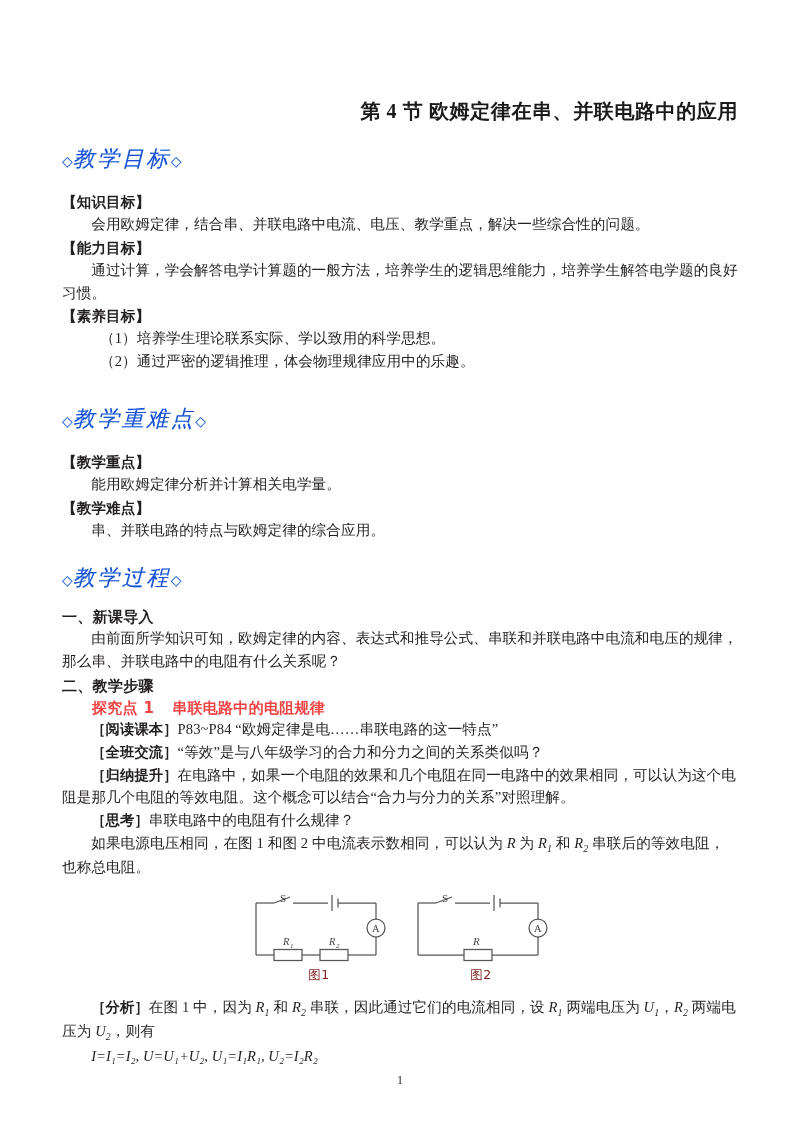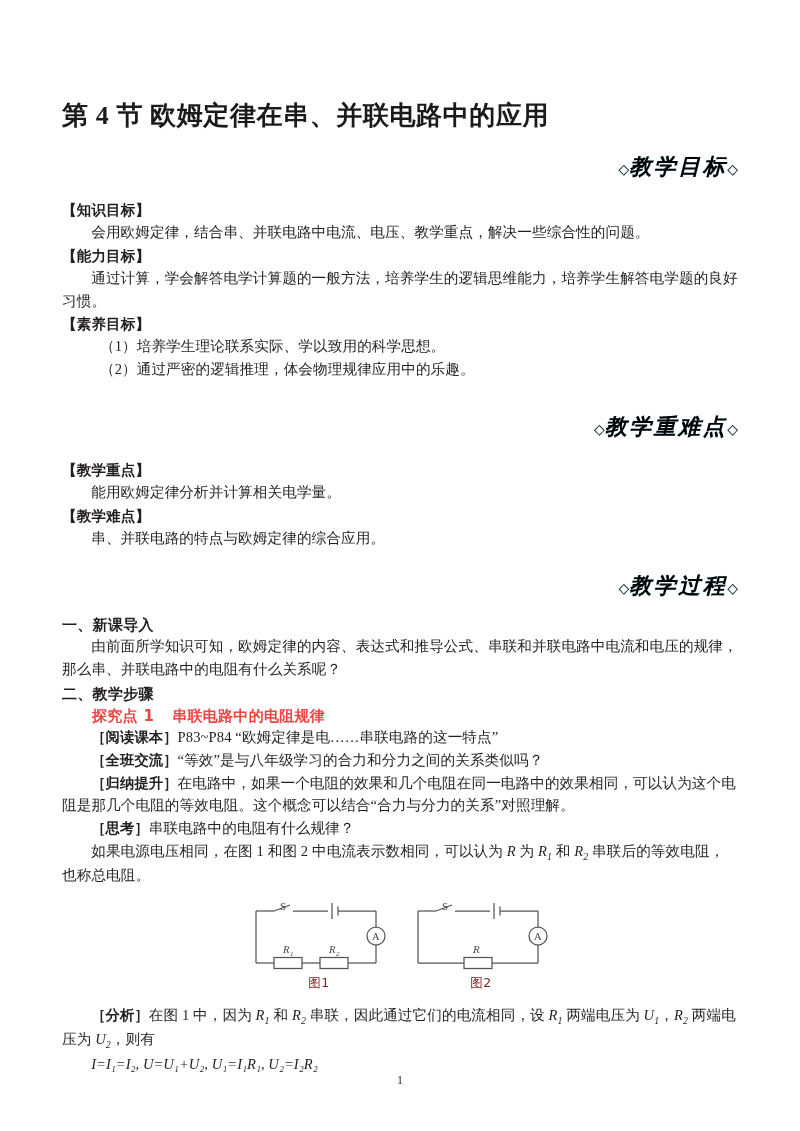--- a/index.html
+++ b/index.html
@@ -22,34 +22,34 @@
   .content {
     position: absolute;
     left: 62px;
     top: 0;
     width: 676px;
   }
 
   
   .doc-title {
     margin-top: 98px;
-    text-align: left;
-    font-size: 26px;
+    text-align: right;
+    font-size: 20px;
     font-weight: bold;
     letter-spacing: 0.6px;
     color: #1a1a1a;
     font-family: "Liberation Serif", "DejaVu Serif", serif;
   }
 
   
   .deco-head {
-    text-align: right;
-    color: #000000;
+    text-align: left;
+    color: #1d4ed8;
     font-size: 22px;
-    font-weight: bold;
+    font-weight: normal;
     font-style: italic;
     letter-spacing: 2.5px;
     font-family: "DejaVu Serif", "Liberation Serif", serif;
     text-shadow: 0 0 1px rgba(140,215,235,0.85);
   }
   .deco-head .dia { font-size: 14px; font-style: normal; letter-spacing: 0; }
   .deco-1 { margin-top: 19px; }
   .deco-2 { margin-top: 31px; }
   .deco-3 { margin-top: 22px; }
 

